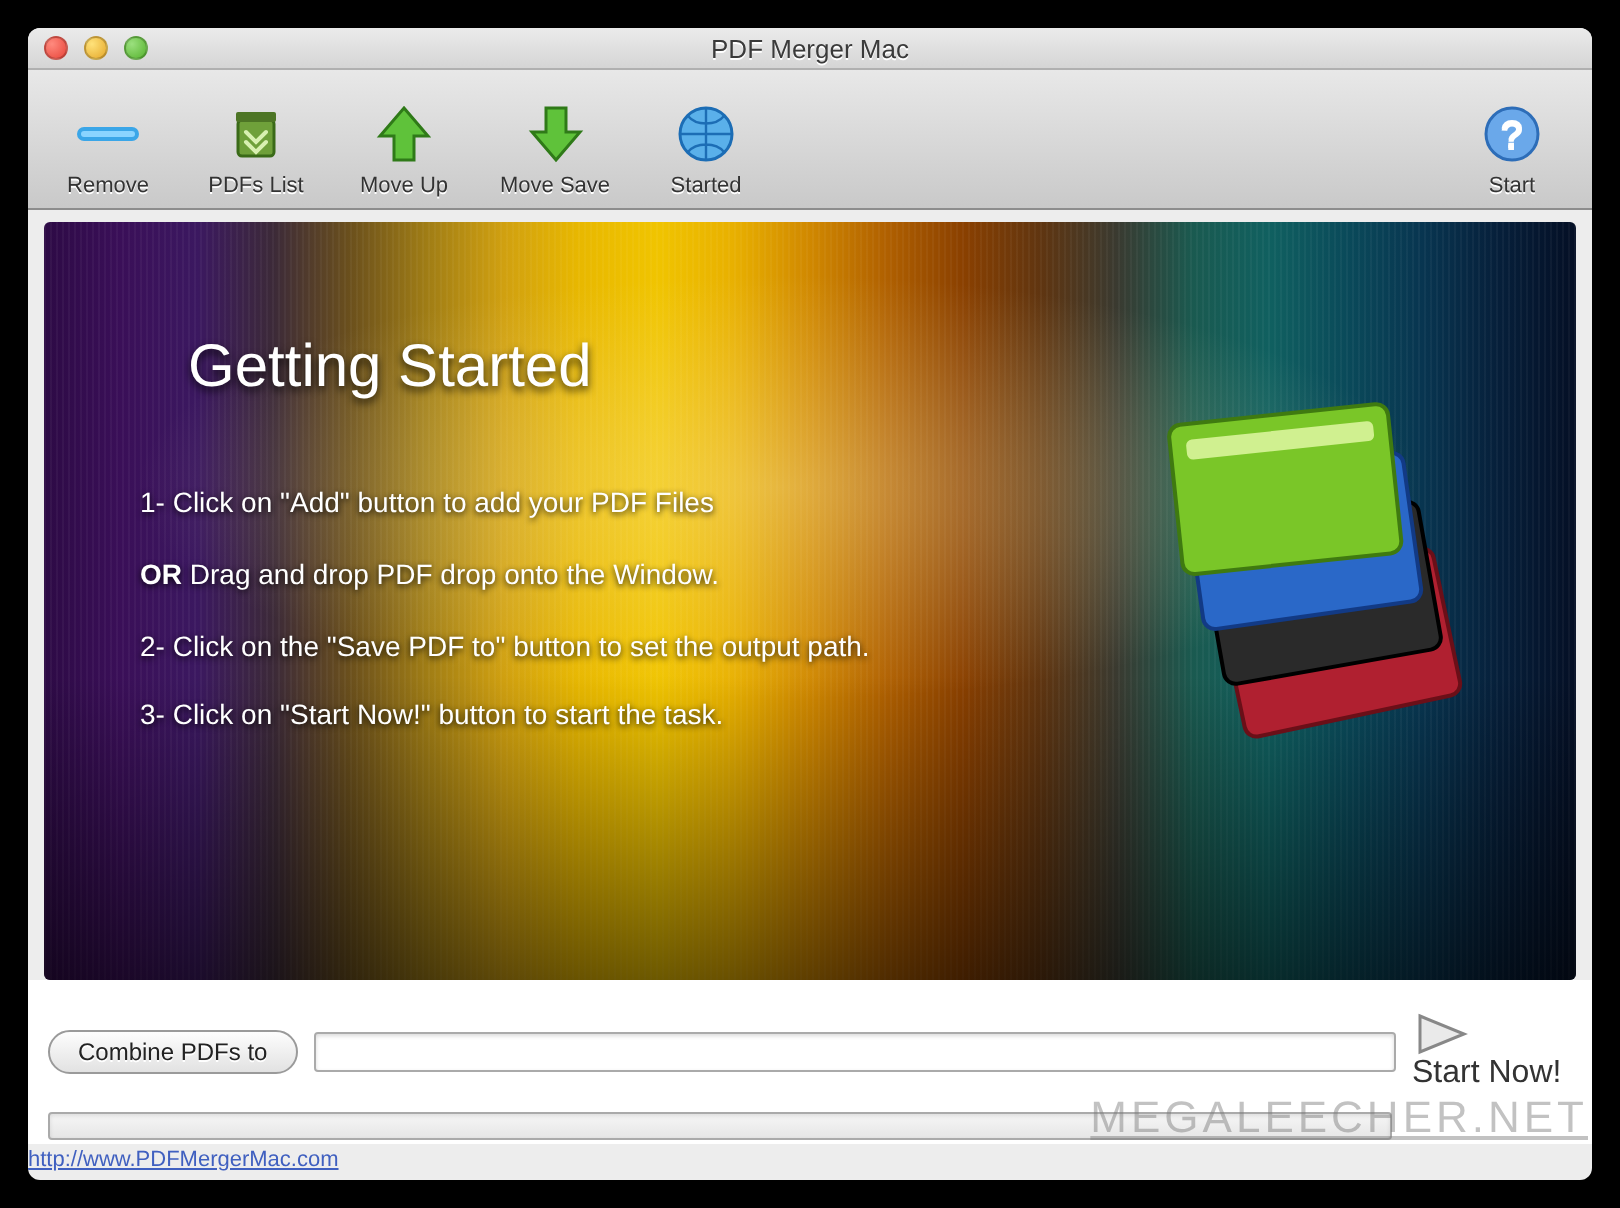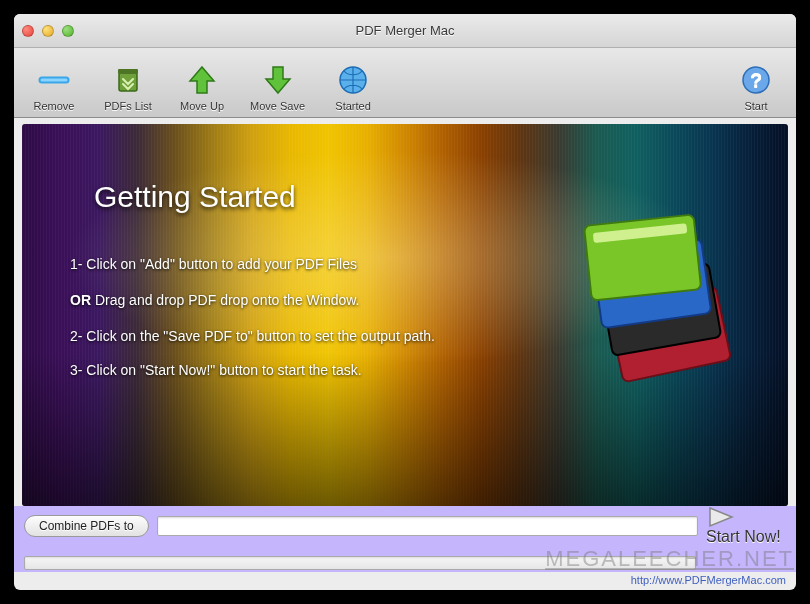--- a/index.html
+++ b/index.html
@@ -18,21 +18,21 @@
   width: 782px;
   height: 576px;
   background: #ededed;
   border-radius: 6px;
   box-shadow: 0 10px 40px rgba(0,0,0,0.6);
   overflow: hidden;
   display: flex;
   flex-direction: column;
 }
 .titlebar {
-  height: 34px;
+  height: 21px;
   background: linear-gradient(#ebebeb, #d5d5d5);
   border-bottom: 1px solid #b0b0b0;
   display: flex;
   align-items: center;
   padding: 0 8px;
   position: relative;
 }
 .traffic { display: flex; gap: 8px; }
 .tl { width: 12px; height: 12px; border-radius: 50%; border: 0.5px solid rgba(0,0,0,0.2); }
 .tl.red { background: radial-gradient(circle at 30% 30%, #ff8a7e, #e8453a); }
@@ -126,22 +126,22 @@
 .step.s4 { top: 238px; }
 .folders {
   position: absolute;
   right: 40px;
   top: 90px;
   width: 170px;
   height: 170px;
   z-index:2;
 }
 .bottom {
-  padding: 0 10px 2px 10px;
-  background: #c4b5fd;
+  padding: 16px 10px 2px 10px;
+  background: #ffffff;
 }
 .row1 { display: flex; align-items: center; gap: 8px; }
 .combine-btn {
   height: 22px;
   padding: 0 14px;
   font-size: 12px;
   background: linear-gradient(#fdfdfd, #e2e2e2);
   border: 1px solid #9a9a9a;
   border-radius: 11px;
   cursor: pointer;
@@ -171,23 +171,23 @@
 .progress {
   margin-top: 10px;
   width: calc(100% - 90px);
   height: 14px;
   border: 1px solid #aaa;
   border-radius: 2px;
   background: linear-gradient(#f6f6f6, #e6e6e6);
   box-shadow: inset 0 1px 2px rgba(0,0,0,0.1);
 }
 .footer-link {
-  text-align: right;
   font-size: 11px;
   color: #4060c0;
+  text-decoration: underline;
   padding: 2px 10px 4px 0;
   cursor: pointer;
 }
 .watermark {
   position: absolute;
   right: 16px;
   bottom: 32px;
   font-size: 22px;
   letter-spacing: 2px;
   color: rgba(120,120,120,0.45);

